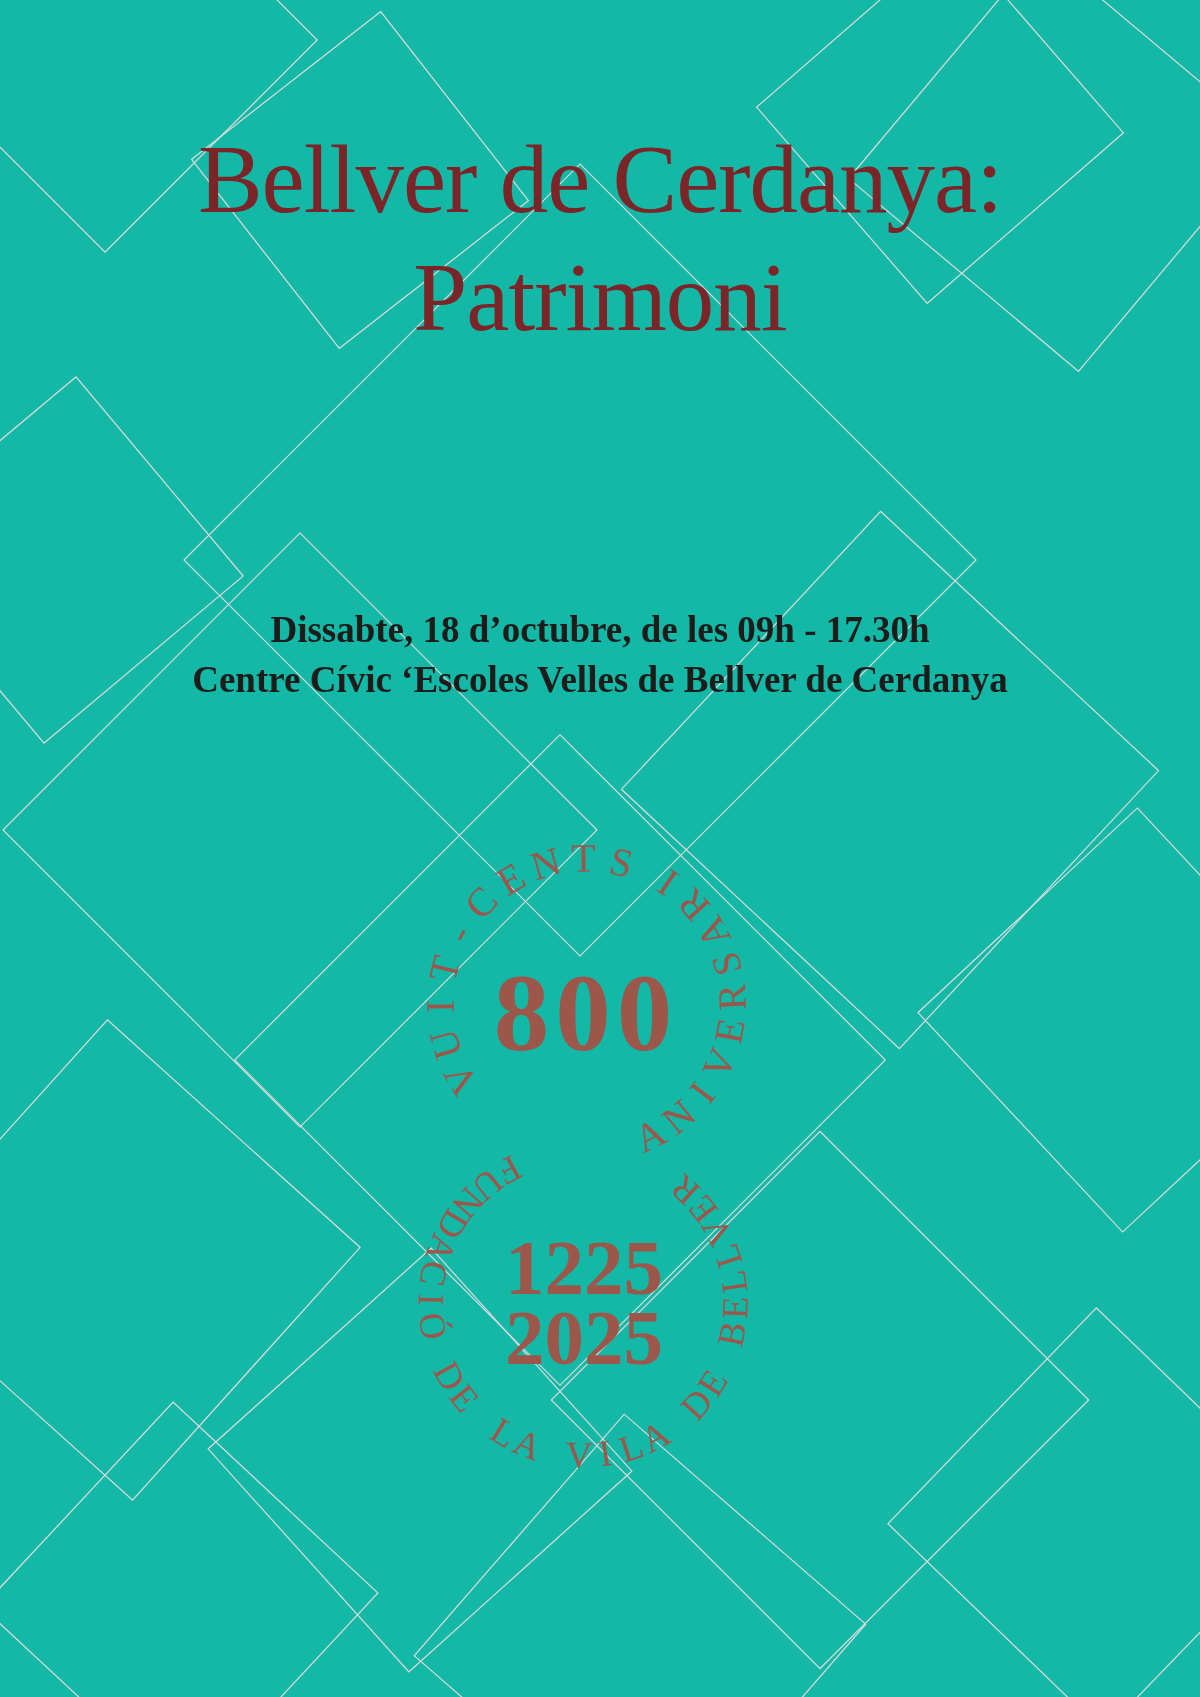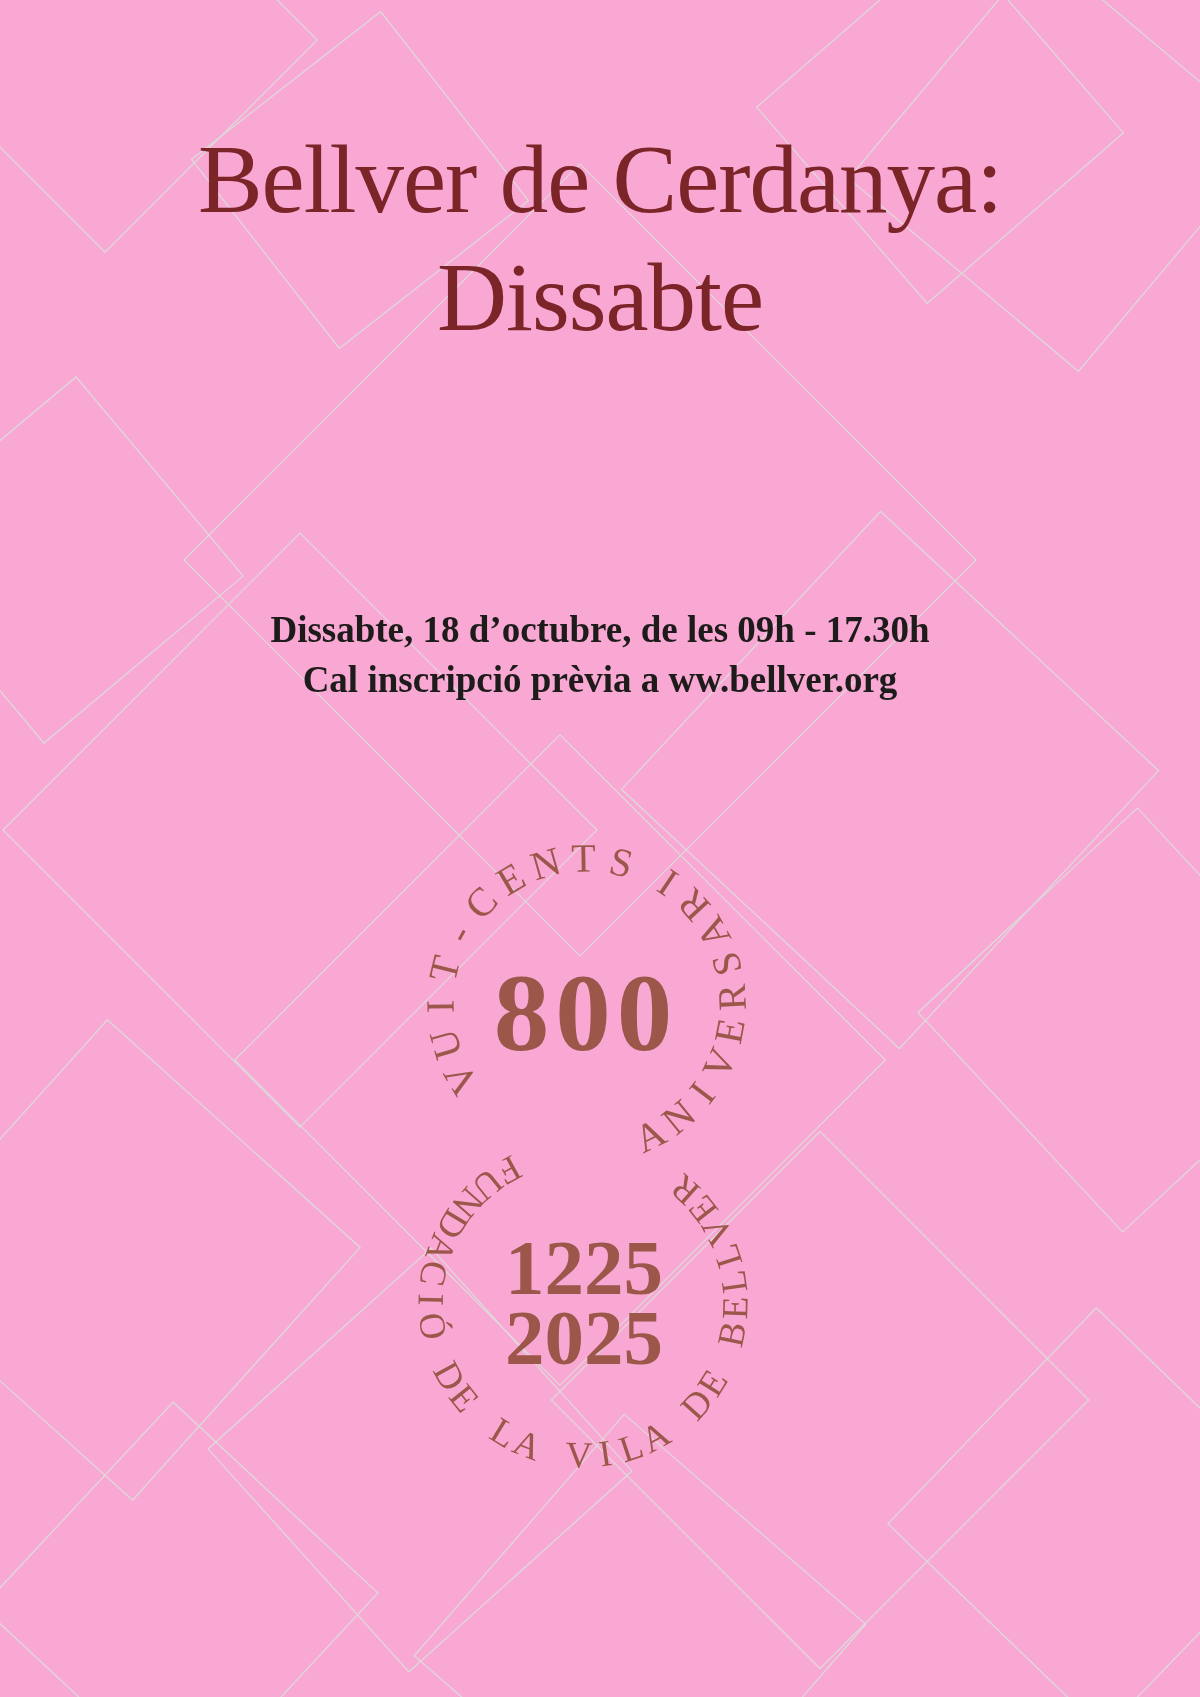--- a/index.html
+++ b/index.html
@@ -1,17 +1,17 @@
 <!DOCTYPE html>
 <html><head>
 <meta charset="utf-8">
 <style>
   html,body{margin:0;padding:0;background:#ffffff;}
   .poster{
-    position:relative;width:1200px;height:1697px;background:#f9a8d4;
+    position:relative;width:1200px;height:1697px;background:#14b8a6;
     overflow:hidden;font-family:"Liberation Serif", serif;
   }
   .bg-pattern{position:absolute;left:0;top:0;width:1200px;height:1697px;}
   .bg-pattern rect{fill:none;stroke:#dcdcdc;stroke-width:1.2;}
   .title-block{
     position:absolute;left:0;top:121px;width:1200px;text-align:center;
     color:#7c2528;font-size:97px;font-weight:500;letter-spacing:-1px;
   }
   .title-line{height:118px;line-height:118px;white-space:nowrap;}
   .details-block{
@@ -76,26 +76,26 @@
     <g transform="translate(640,1640) rotate(41)">
         <rect x="-160" y="-160" width="320" height="320"></rect>
       </g>
     <g transform="translate(360,180) rotate(52)">
         <rect x="-120" y="-120" width="240" height="240"></rect>
       </g>
   </svg>
 
   <div class="title-block">
     <div class="title-line">Bellver de Cerdanya:</div>
-    <div class="title-line">Dissabte</div>
+    <div class="title-line">Patrimoni</div>
   </div>
 
   <div class="details-block">
     <div class="detail-line">Dissabte, 18 d’octubre, de les 09h - 17.30h</div>
-    <div class="detail-line">Cal inscripció prèvia a ww.bellver.org</div>
+    <div class="detail-line">Centre Cívic ‘Escoles Velles de Bellver de Cerdanya</div>
   </div>
 
   <svg class="emblem-svg" width="480" height="700" viewBox="350 800 480 700">
     <g id="ring-top-left">
         <text x="460.8535740974916" y="1079.1955589368679" transform="rotate(239 460.8535740974916 1079.1955589368679)" text-anchor="middle" dominant-baseline="central" font-size="40" class="ring-letter">V</text>
         <text x="445.6557923930054" y="1044.2430539492818" transform="rotate(254 445.6557923930054 1044.2430539492818)" text-anchor="middle" dominant-baseline="central" font-size="40" class="ring-letter">U</text>
         <text x="440.0222365071669" y="1006.5480513398434" transform="rotate(269 440.0222365071669 1006.5480513398434)" text-anchor="middle" dominant-baseline="central" font-size="40" class="ring-letter">I</text>
         <text x="444.3368239637045" y="968.6794032424485" transform="rotate(284 444.3368239637045 968.6794032424485)" text-anchor="middle" dominant-baseline="central" font-size="40" class="ring-letter">T</text>
         <text x="458.3055227576482" y="933.2177954440349" transform="rotate(299 458.3055227576482 933.2177954440349)" text-anchor="middle" dominant-baseline="central" font-size="40" class="ring-letter">-</text>
         <text x="480.9763891505568" y="902.5798779129865" transform="rotate(314 480.9763891505568 902.5798779129865)" text-anchor="middle" dominant-baseline="central" font-size="40" class="ring-letter">C</text>

